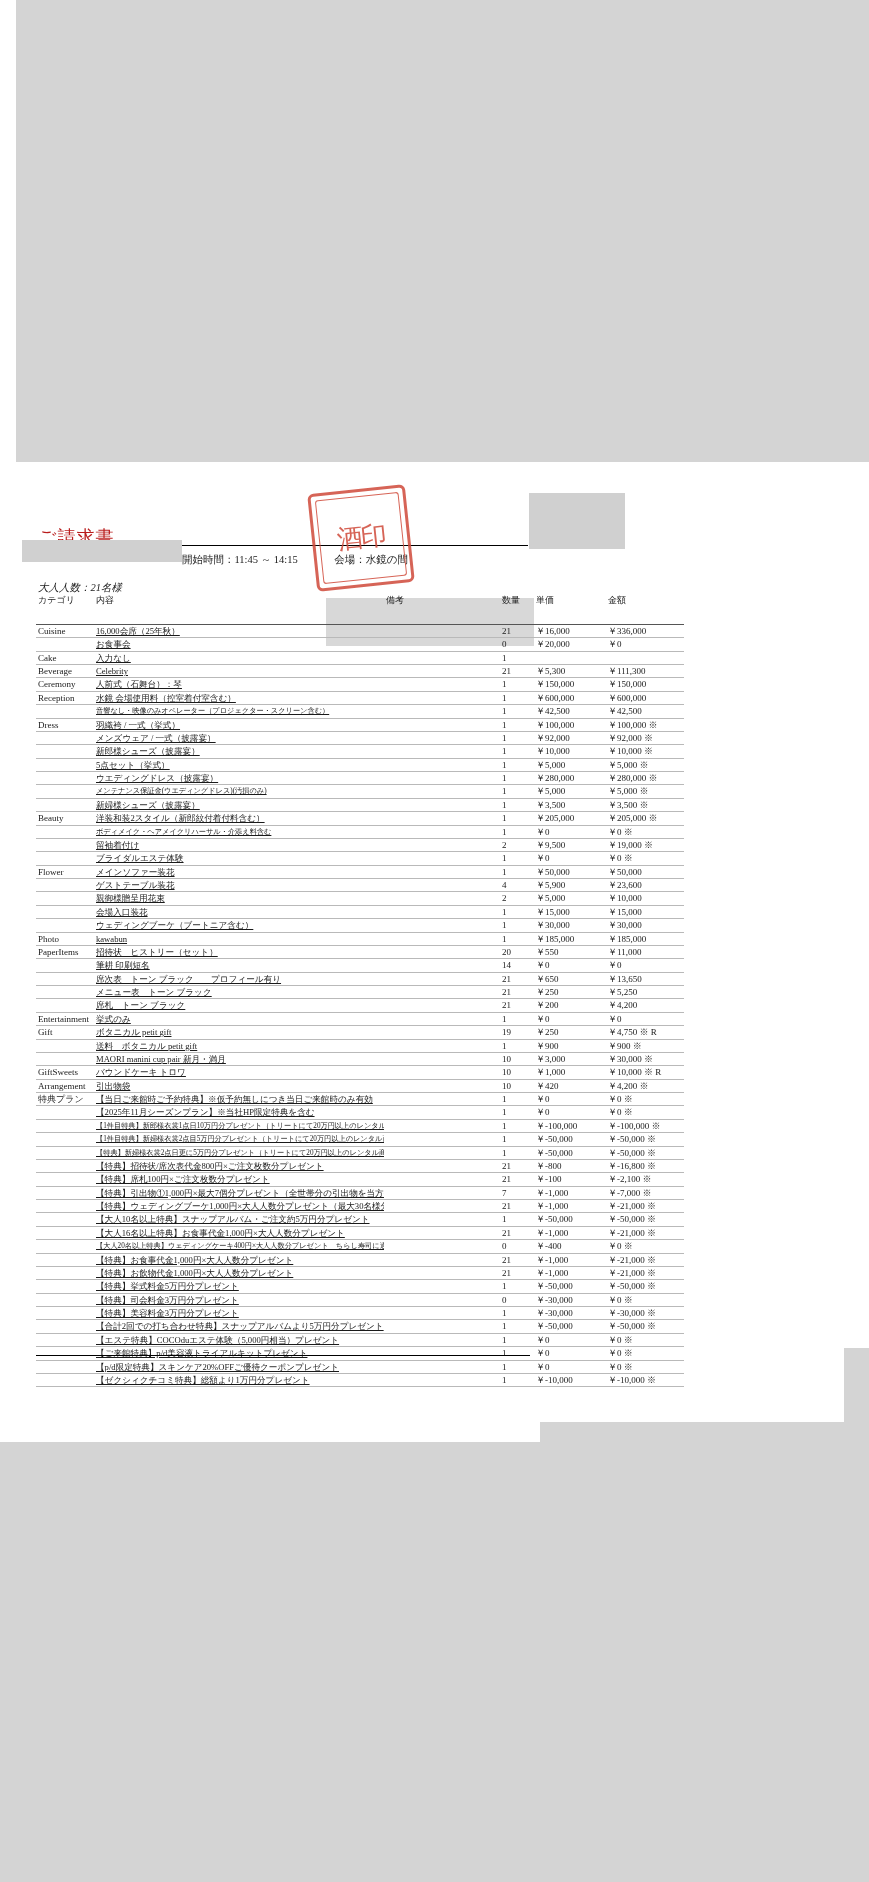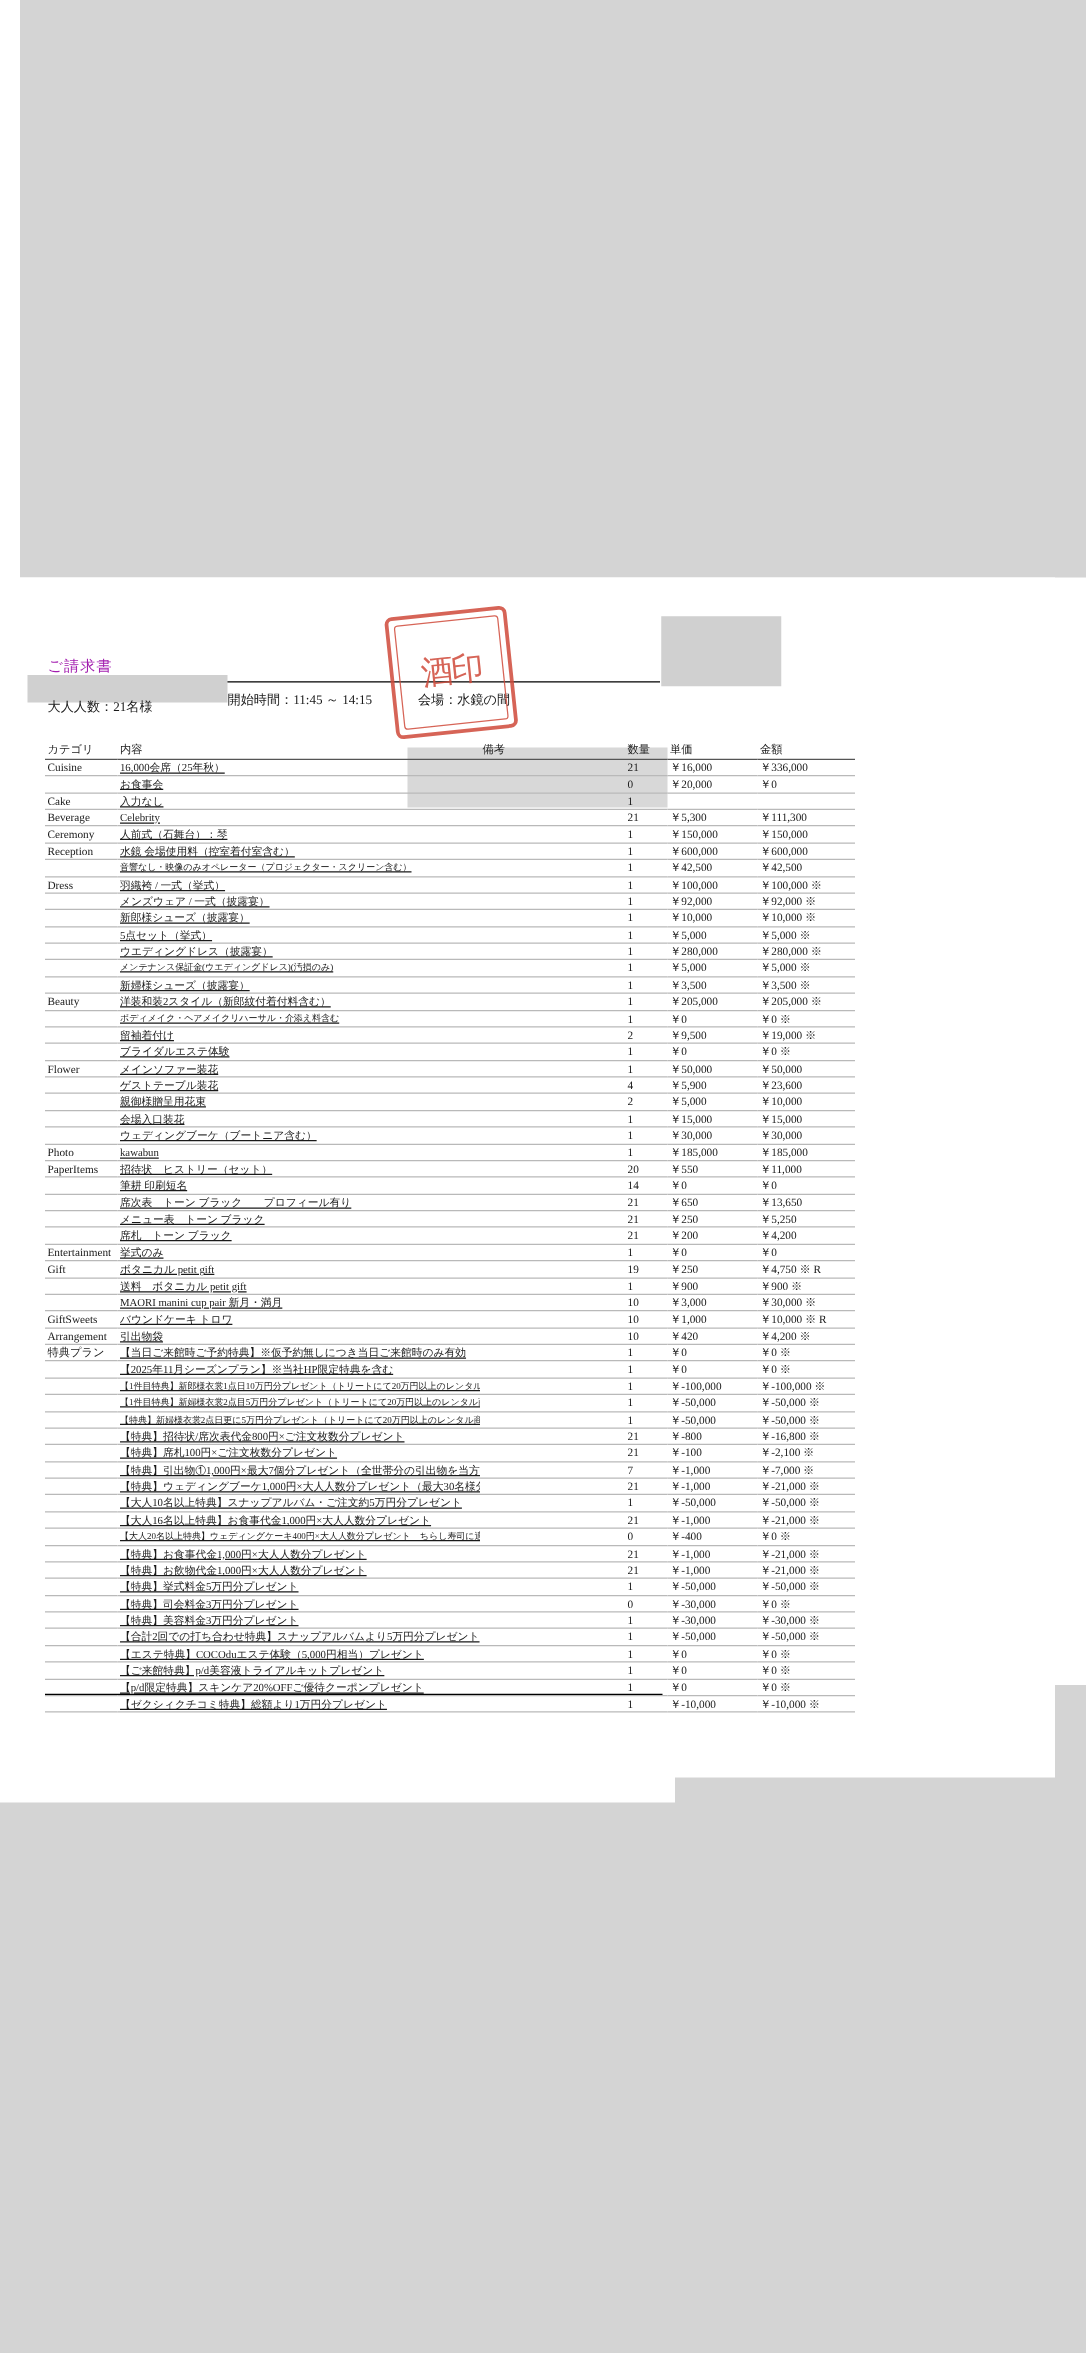--- a/index.html
+++ b/index.html
@@ -43,23 +43,23 @@
     position: absolute;
     left: 16px; top: 462px;
     width: 828px; height: 960px;
     background: #ffffff;
   }
 
   
   .doc-title {
     position: absolute;
     left: 38px; top: 525px;
-    font-size: 12px;
+    font-size: 18px;
     letter-spacing: 1px;
-    color: #a21caf;
+    color: #b91c1c;
   }
   .title-rule {
     position: absolute;
     left: 38px; top: 545px;
     width: 490px;
     border-bottom: 1.4px solid #000;
   }
   .redact-1 {
     position: absolute;
     left: 22px; top: 540px;
@@ -80,22 +80,23 @@
   }
   .header-line {
     position: absolute;
     left: 182px; top: 553px;
     font-size: 10.5px;
     white-space: nowrap;
   }
   .header-line .venue { margin-left: 34px; text-align: center; }
   .guests {
     position: absolute;
-    left: 38px; top: 559px;
+    left: 38px; top: 581px;
     font-size: 10.5px;
+    font-style: italic;
   }
 
   
   .seal {
     position: absolute;
     left: 312px; top: 489px;
     width: 92px; height: 92px;
     border: 3px solid #d04a3a;
     border-radius: 6px;
     transform: rotate(-6deg);
@@ -133,22 +134,21 @@
     white-space: nowrap;
     overflow: hidden;
     height: 11.6px;
     line-height: 11px;
   }
   table.invoice thead th {
     border-bottom: 0.8px solid #555;
     font-weight: normal;
     text-align: left;
     font-size: 9px;
-    padding-bottom: 1px;
-    font-family: Liberation Mono, monospace;
+    padding-bottom: 18px;
   }
   col.c-cat { width: 58px; }
   col.c-desc { width: 290px; }
   col.c-note { width: 116px; }
   col.c-qty { width: 34px; }
   col.c-unit { width: 72px; }
   col.c-amt { width: 78px; }
   td.cat { font-size: 9px; }
   td.desc { font-size: 8.6px; text-decoration: underline; }
   td.desc.small { font-size: 7.2px; }

